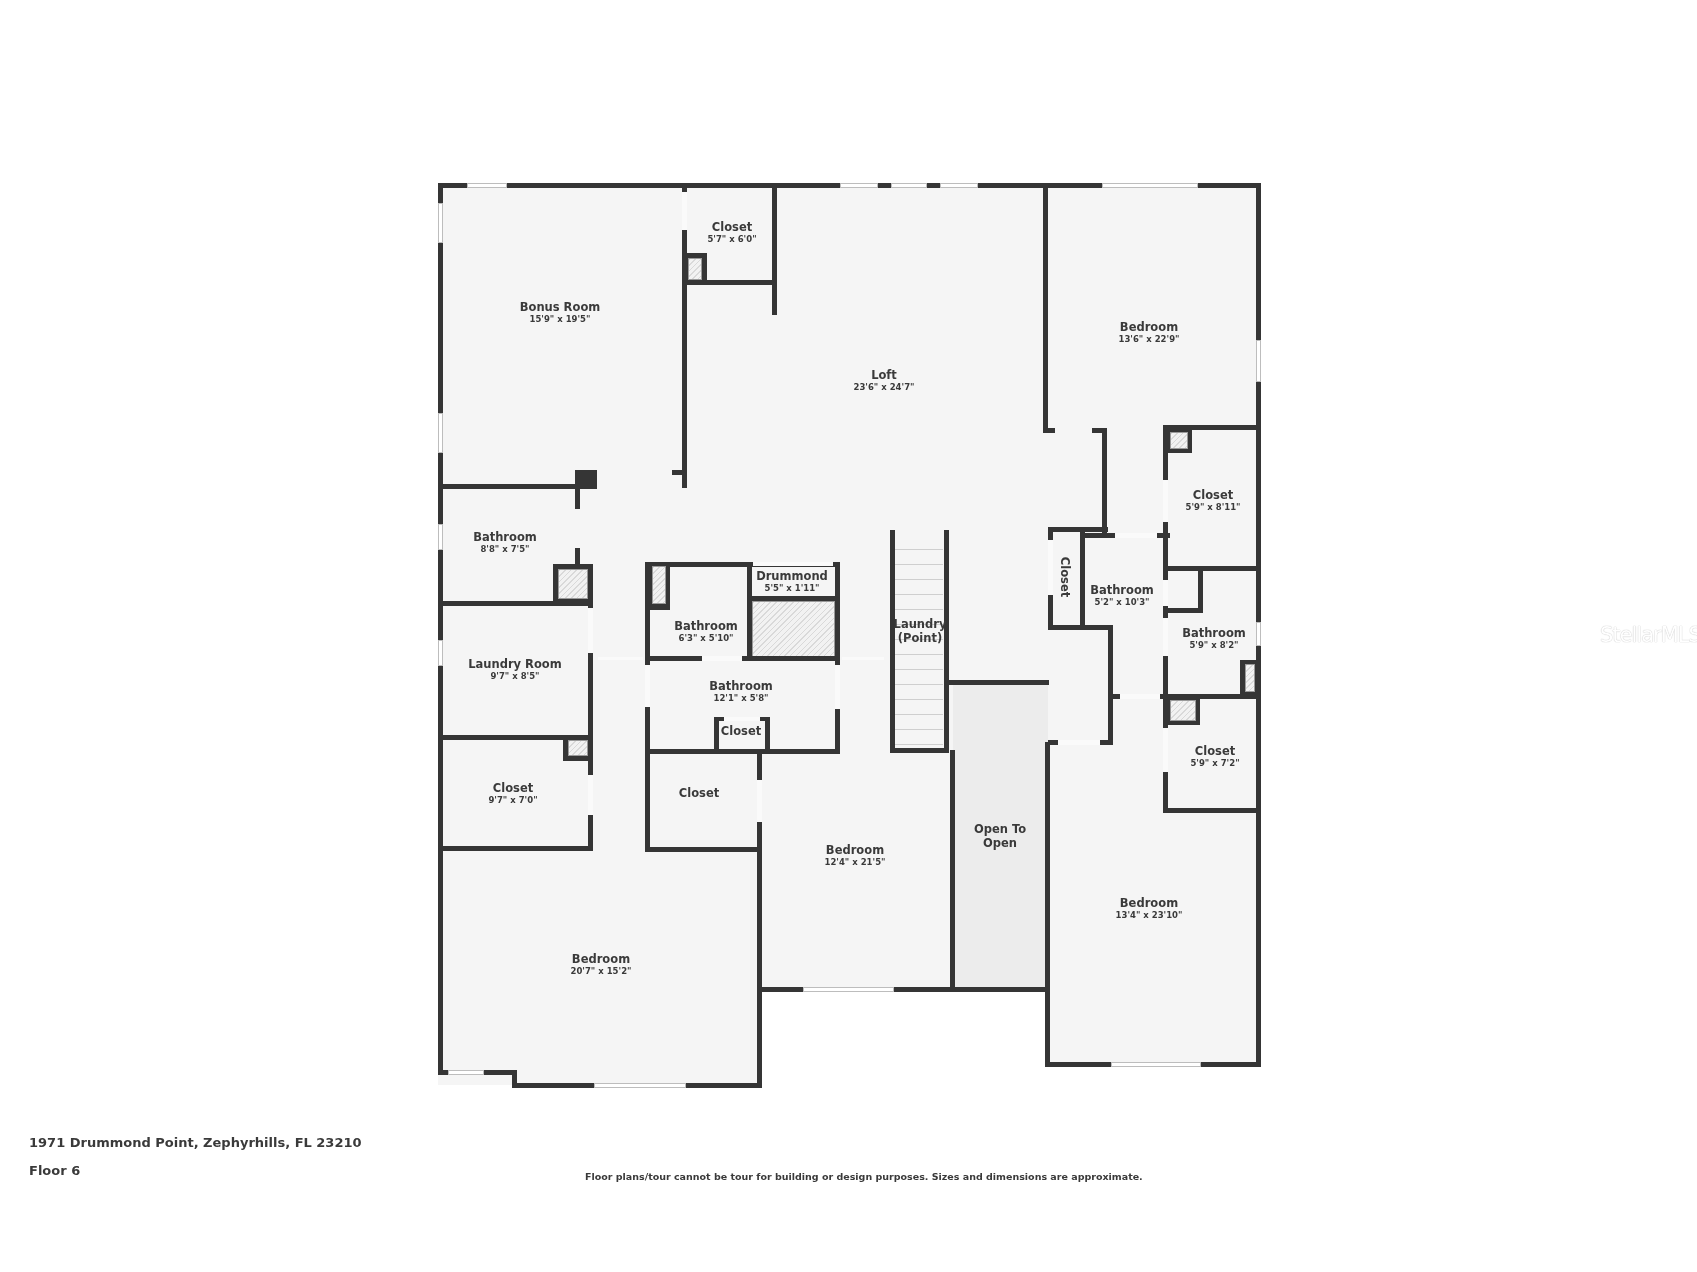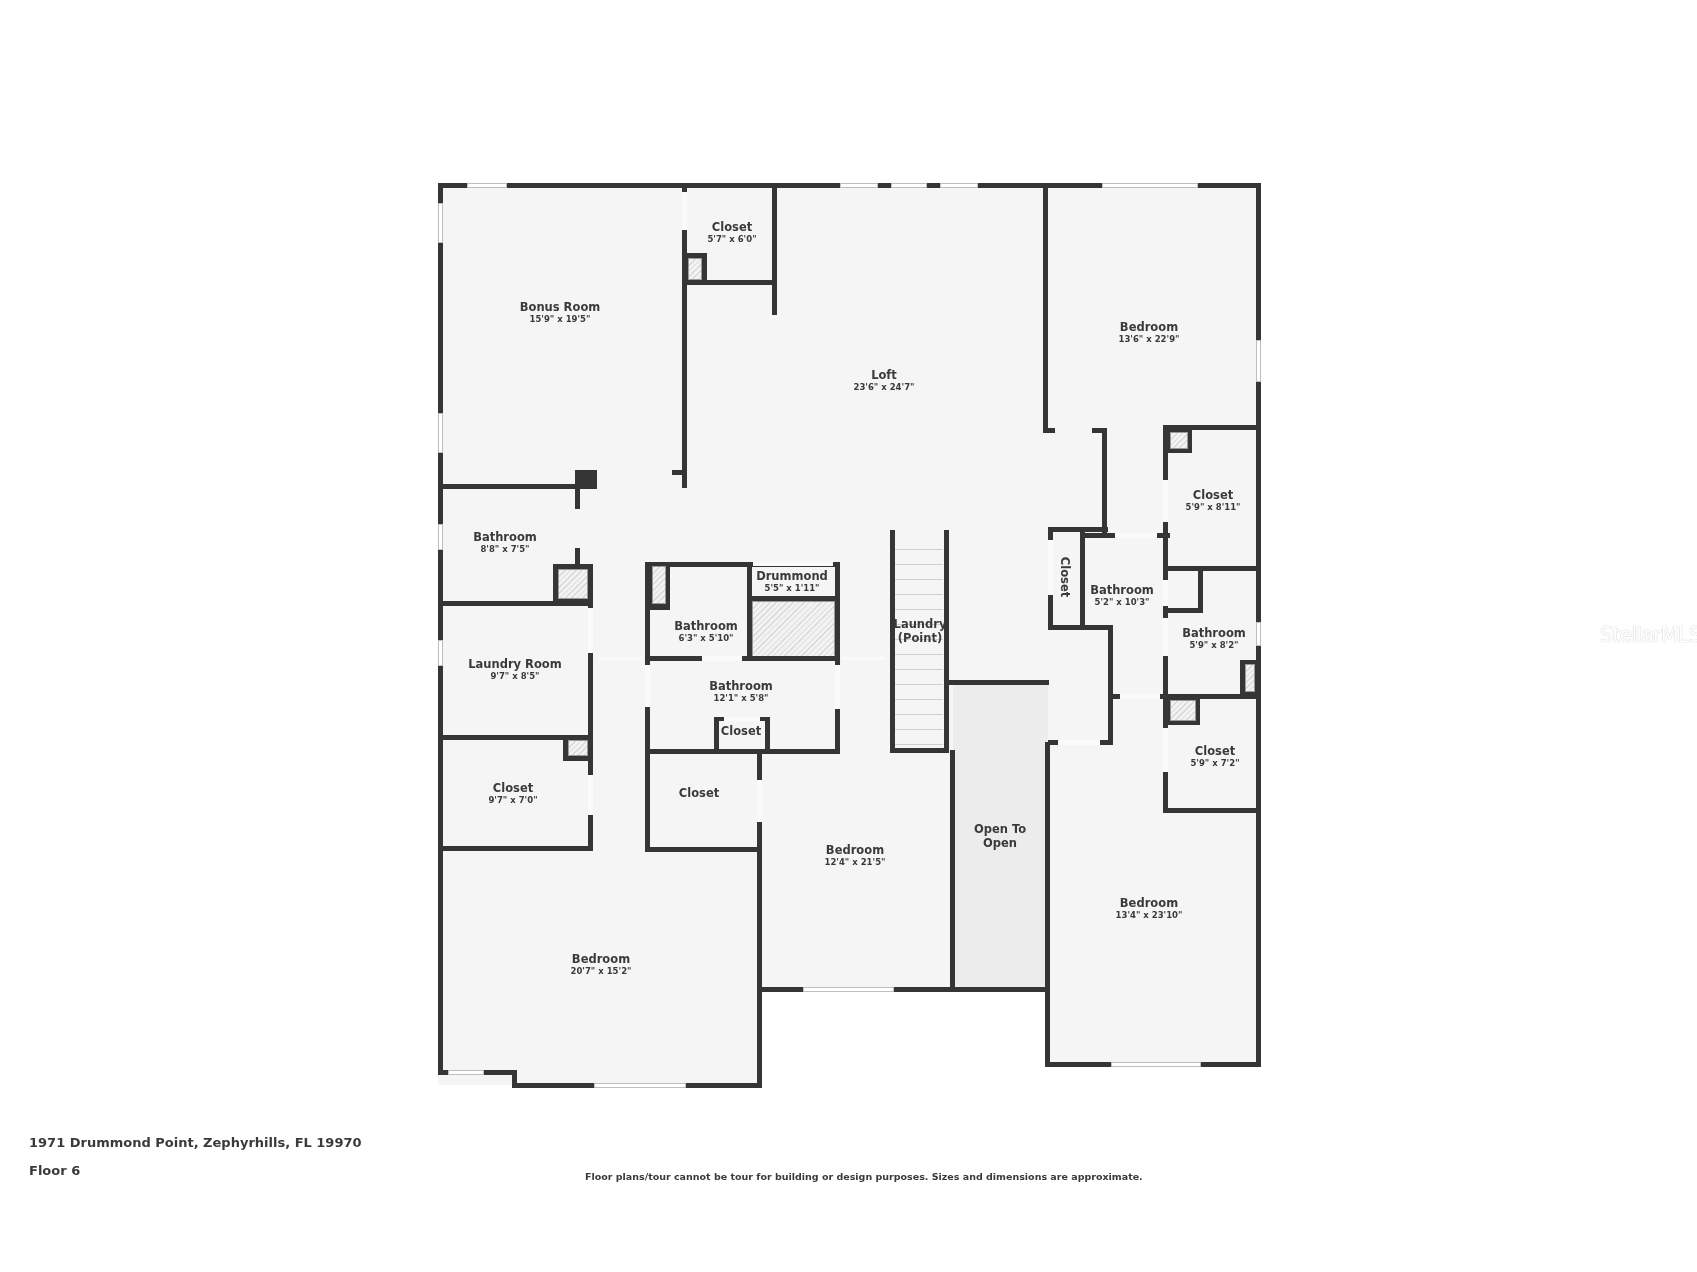--- a/index.html
+++ b/index.html
@@ -236,15 +236,15 @@
     <span class="n">Closet</span>
     <span class="d">5'9" x 7'2"</span>
   </div>
   <div class="lbl" style="left:1149px;top:908px;">
     <span class="n">Bedroom</span>
     <span class="d">13'4" x 23'10"</span>
   </div>
 </div>
 
 <div class="wm">StellarMLS</div>
-<div class="footer-addr">1971 Drummond Point, Zephyrhills, FL 19970</div>
+<div class="footer-addr">1971 Drummond Point, Zephyrhills, FL 23210</div>
 <div class="footer-floor">Floor 6</div>
 <div class="footer-disc">Floor plans/tour cannot be tour for building or design purposes. Sizes and dimensions are approximate.</div>
 
 </body></html>

